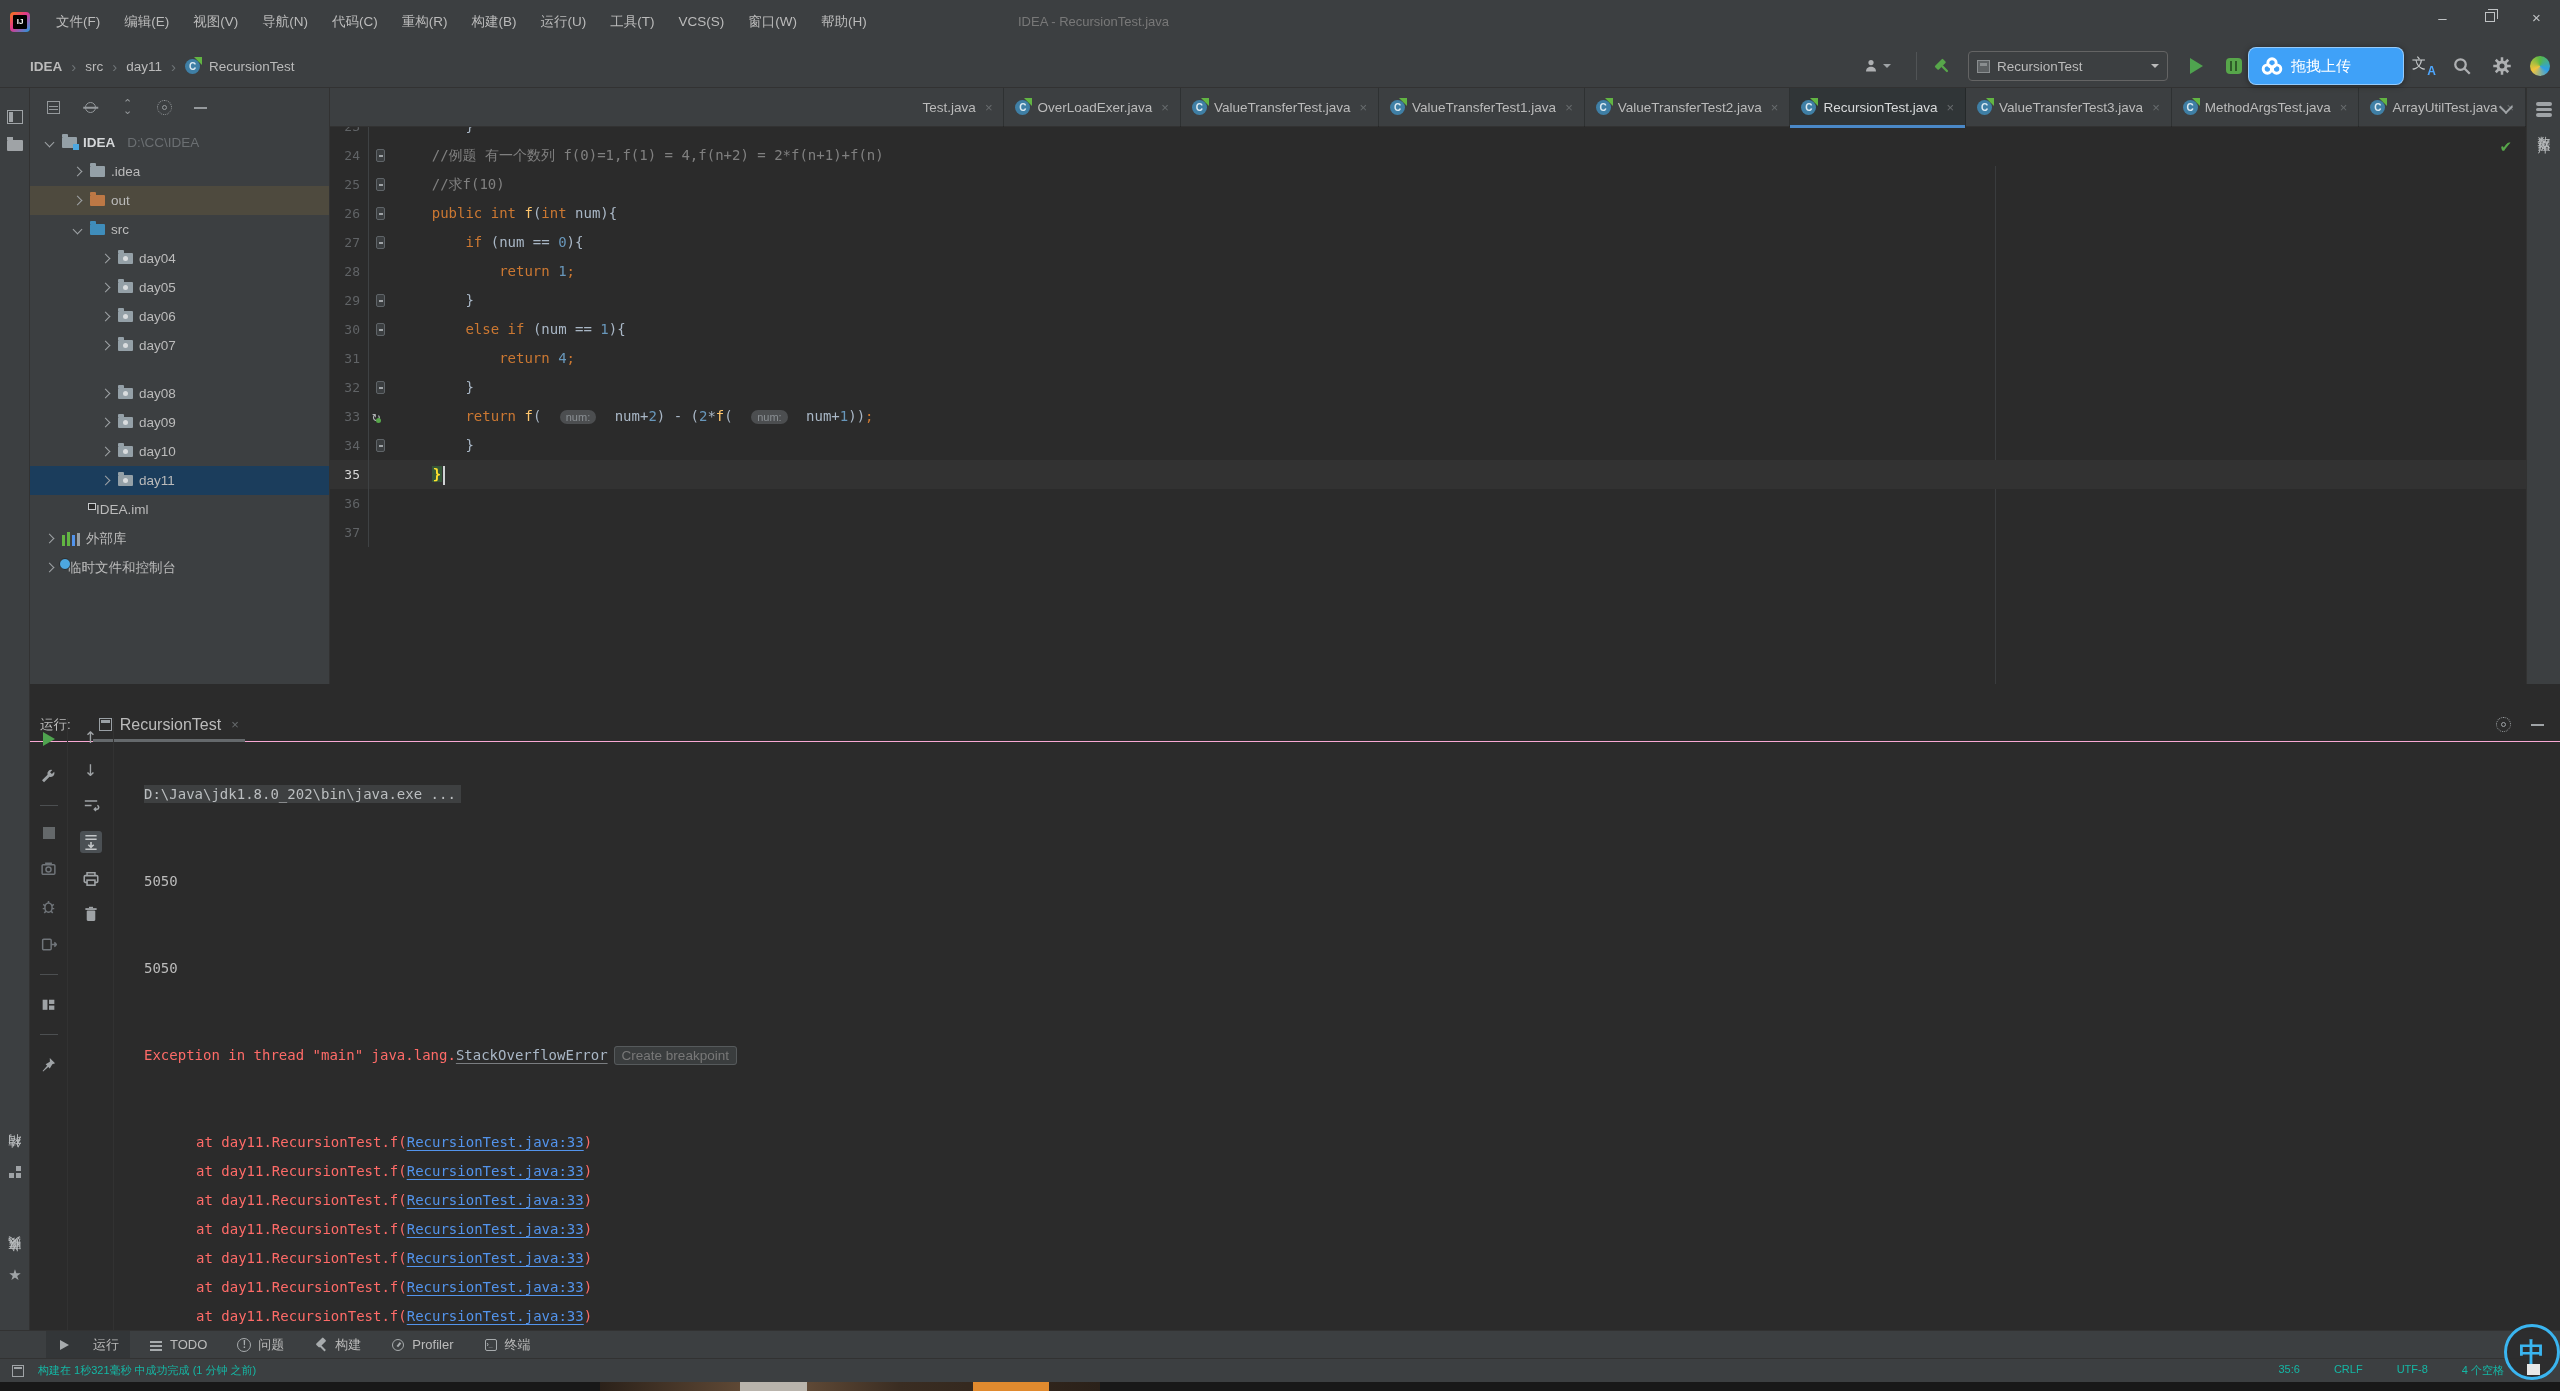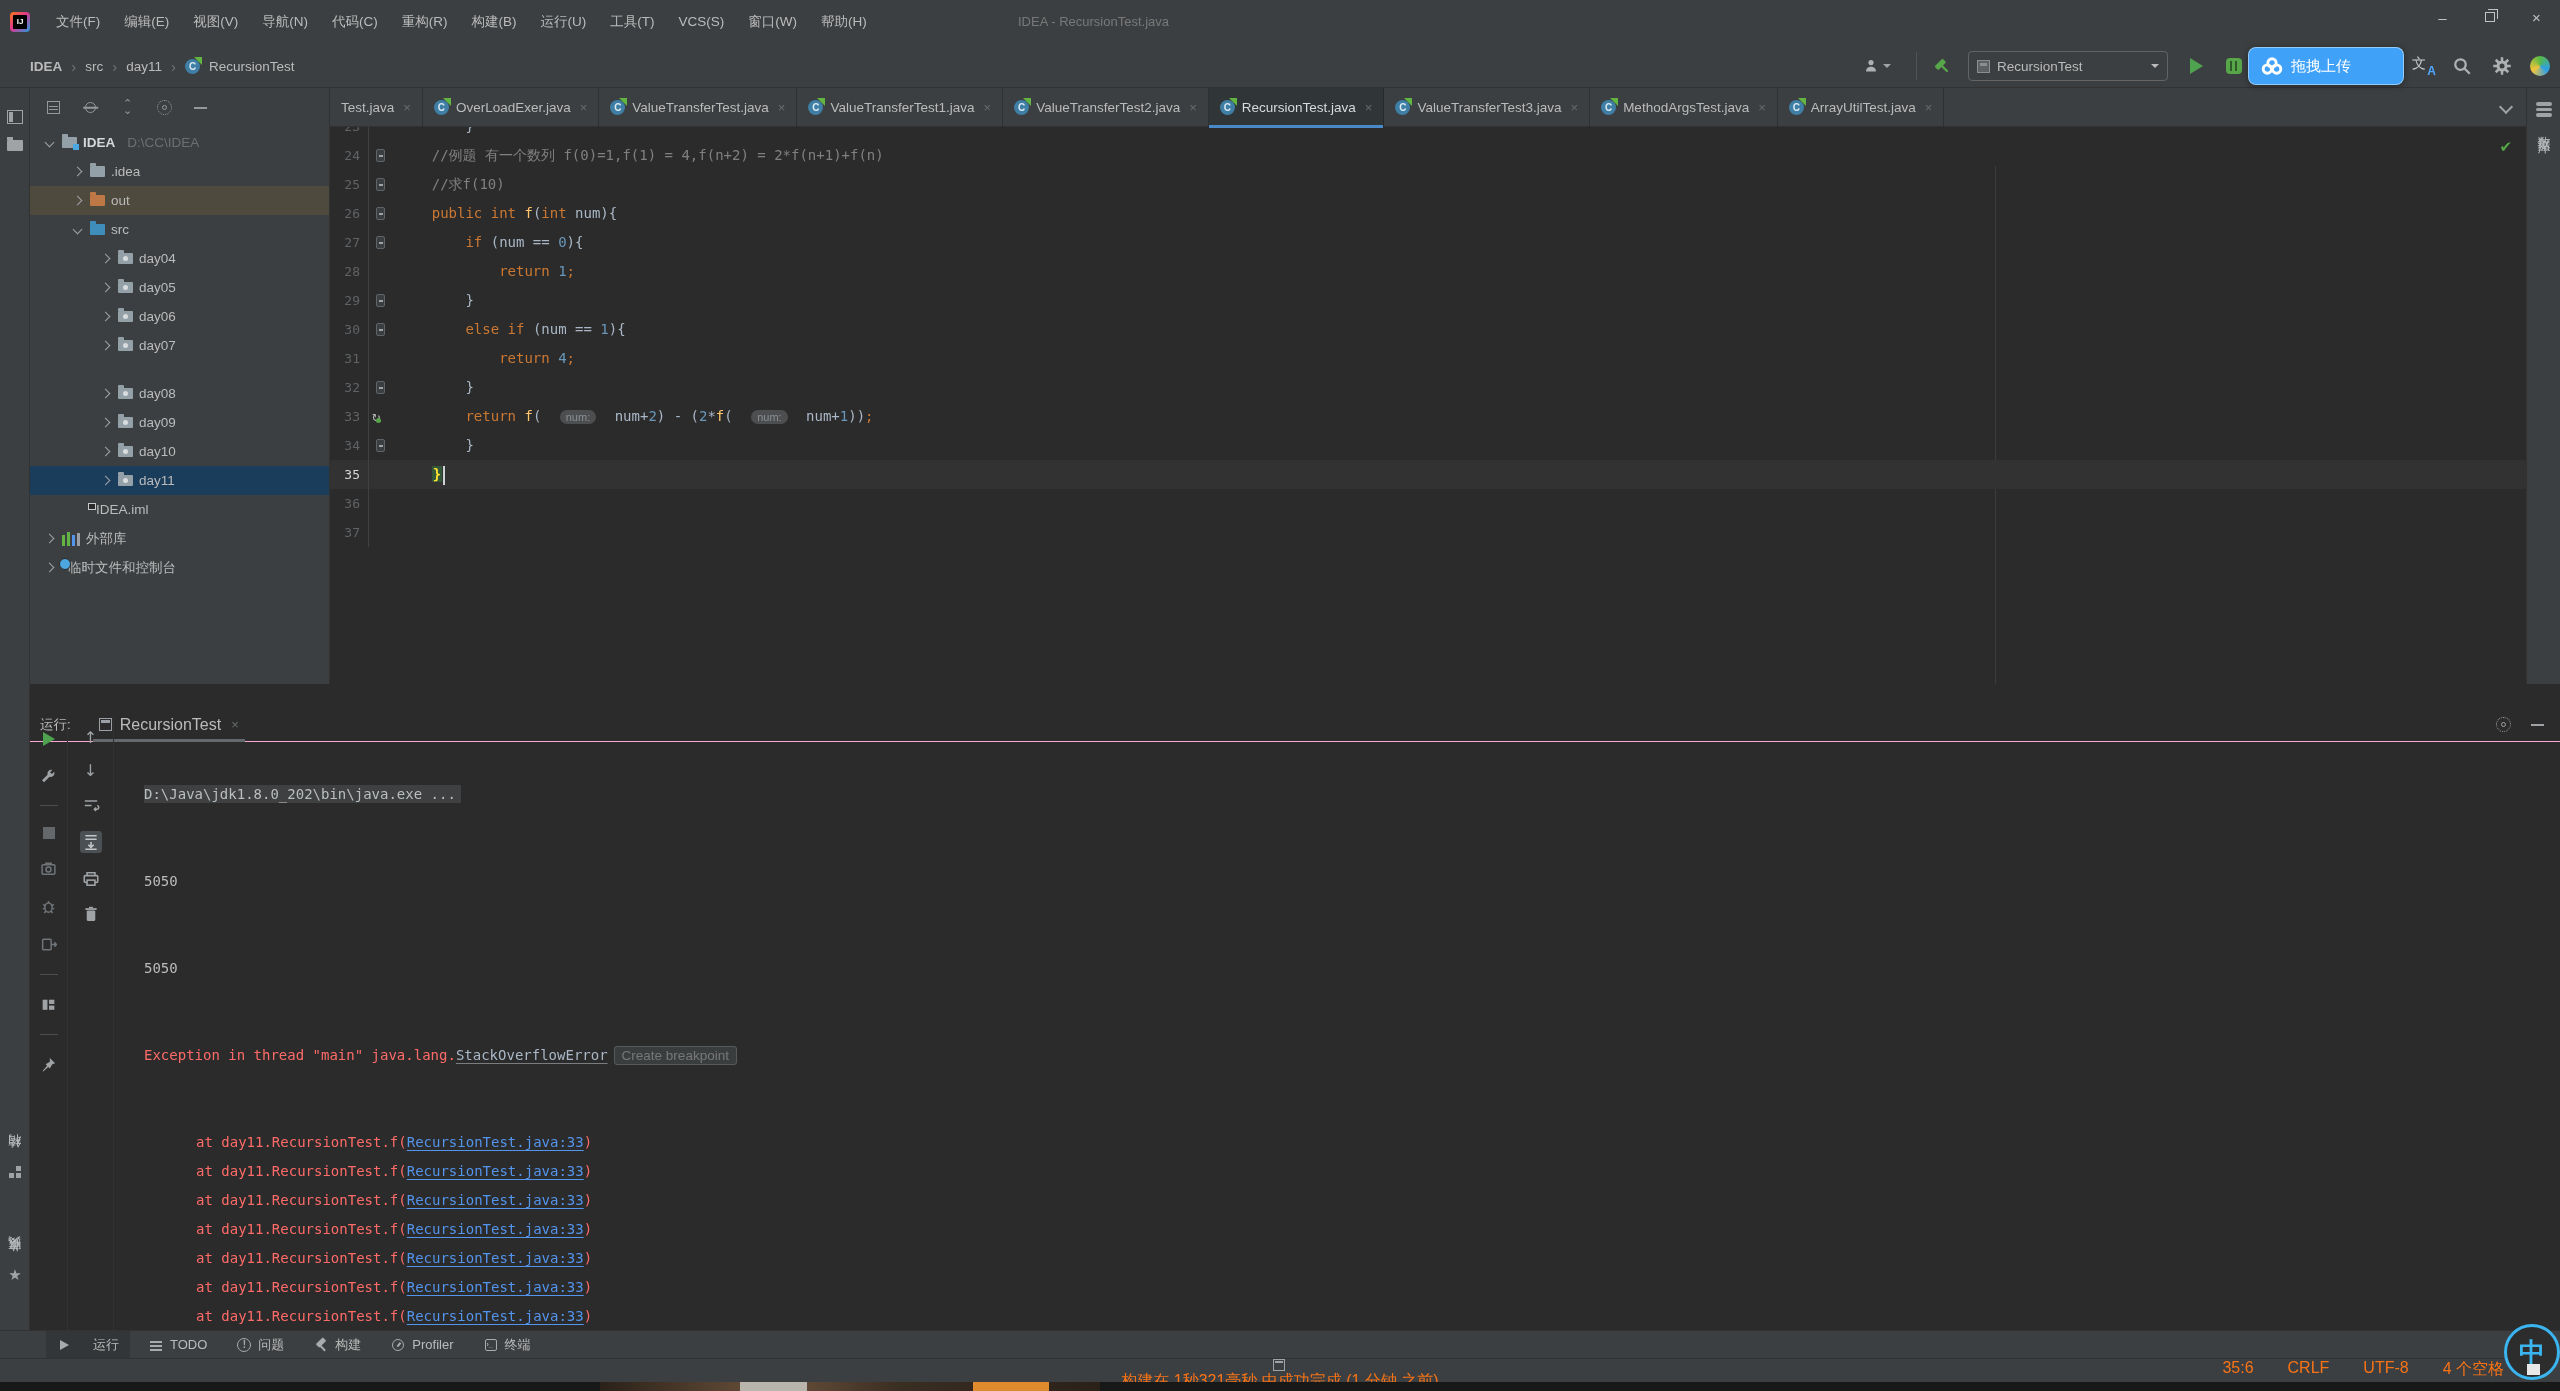--- a/index.html
+++ b/index.html
@@ -99,21 +99,21 @@
   .ico-lib i { display:block; width:3px; }
   .ico-scratch { width:13px; height:15px; background:#9aa0a5; clip-path:polygon(0 0,68% 0,100% 30%,100% 100%,0 100%); position:relative; flex:none; }
   .ico-scratch-wrap { position:relative; flex:none; }
   .ico-scratch-wrap::after { content:""; position:absolute; left:-3px; bottom:-2px; width:10px; height:10px; border-radius:50%; background:#4ca7e0; border:1px solid #2b2b2b; }
   .tree-label { color:#bbbbbb; }
   .tree-path { color:#6b6f72; margin-left:6px; }
   .root-name { font-weight:bold; color:#d5d7d9; }
 
   
   .editor { position:absolute; left:330px; top:88px; width:2196px; height:596px; background:#2b2b2b; }
-  .tabsbar { position:absolute; left:0; top:0; right:0; height:39px; background:#3c3f41; border-bottom:1px solid #323232; display:flex; }
+  .tabsbar { position:absolute; left:0; top:0; right:0; height:39px; background:#3c3f41; border-bottom:1px solid #323232; display:flex;justify-content:flex-end; }
   .tab { height:39px; display:flex; align-items:center; gap:7px; padding:0 11px; font-size:13.5px; color:#bbbbbb;
          border-right:1px solid rgba(0,0,0,.22); position:relative; white-space:nowrap; }
   .tab.active { background:#303537; color:#d8dadb; }
   .tab.active::after { content:""; position:absolute; left:0; right:0; bottom:-1px; height:3px; background:#4a88c7; }
   .tab-close { color:#686c6e; font-size:13px; margin-left:2px; }
   .tabs-chevron { position:absolute; right:14px; top:14px; width:12px; height:10px; }
   .tabs-chevron::before { content:""; position:absolute; left:1px; top:0; width:8px; height:8px; border-right:2px solid #9fa3a6; border-bottom:2px solid #9fa3a6; transform:rotate(45deg); }
   .editor-code { position:absolute; left:0; right:0; top:39px; bottom:0; overflow:hidden; }
   .code-lines { position:absolute; left:0; right:0; top:-15px; }
   .cl { height:29px; display:flex; align-items:center; font:14px/29px "DejaVu Sans Mono", monospace; position:relative; }
@@ -185,21 +185,21 @@
   .bbi-build::after { content:""; position:absolute; left:7px; top:5px; width:2px; height:9px; background:#a7abad; transform:rotate(-45deg); }
   .bbi-profiler::before { content:""; position:absolute; inset:1px; border:1.5px solid #a7abad; border-radius:50%; }
   .bbi-profiler::after { content:""; position:absolute; left:6.5px; top:4px; width:1.5px; height:5px; background:#a7abad; transform:rotate(40deg); }
   .bbi-terminal::before { content:""; position:absolute; inset:1px; border:1.5px solid #a7abad; border-radius:2px; }
   .bbi-terminal::after { content:"›_"; position:absolute; left:3px; top:2px; font:bold 7px/10px "Liberation Sans",sans-serif; color:#a7abad; }
   .event-log { position:absolute; right:52px; top:0; height:44px; display:flex; align-items:center; gap:8px; color:#bbbbbb;margin-top:19px; }
   .bbi-balloon::before { content:""; position:absolute; inset:1px 1px 3px 1px; border:1.5px solid #a7abad; border-radius:50% 50% 50% 4px; }
 
   
   .status-bar { position:absolute; left:0; right:0; bottom:9px; height:24px; background:#3c3f41; border-top:1px solid #323232;
-                display:flex; align-items:center; font-size:16px; color:#f97316;flex-direction:column; }
+                display:flex; align-items:center; font-size:11px; color:#14b8a6; }
   .sb-ico { width:12px; height:12px; border:1px solid #9fa3a6; margin:0 14px 0 12px; position:relative; flex:none; }
   .sb-ico::after { content:""; position:absolute; left:1px; top:1px; width:8px; height:2px; background:#9fa3a6; }
   .sb-right { position:absolute; right:56px; display:flex; gap:34px; }
 
   
   .sliver { position:absolute; left:0; right:0; bottom:0; height:9px; background:#181818; }
   .sliver .photo { position:absolute; left:600px; width:500px; height:9px; background:linear-gradient(90deg,#2b2119,#6b523c 35%,#3a2d22 60%,#2b2119); }
   .sliver .light { position:absolute; left:740px; width:67px; height:9px; background:#b9b4ac; }
   .sliver .orange { position:absolute; left:973px; width:76px; height:9px; background:#e08a2e; }
   .ime-badge { position:absolute; left:2504px; top:1324px; width:56px; height:56px; border:3px solid #3ab5f0; border-radius:50%;

